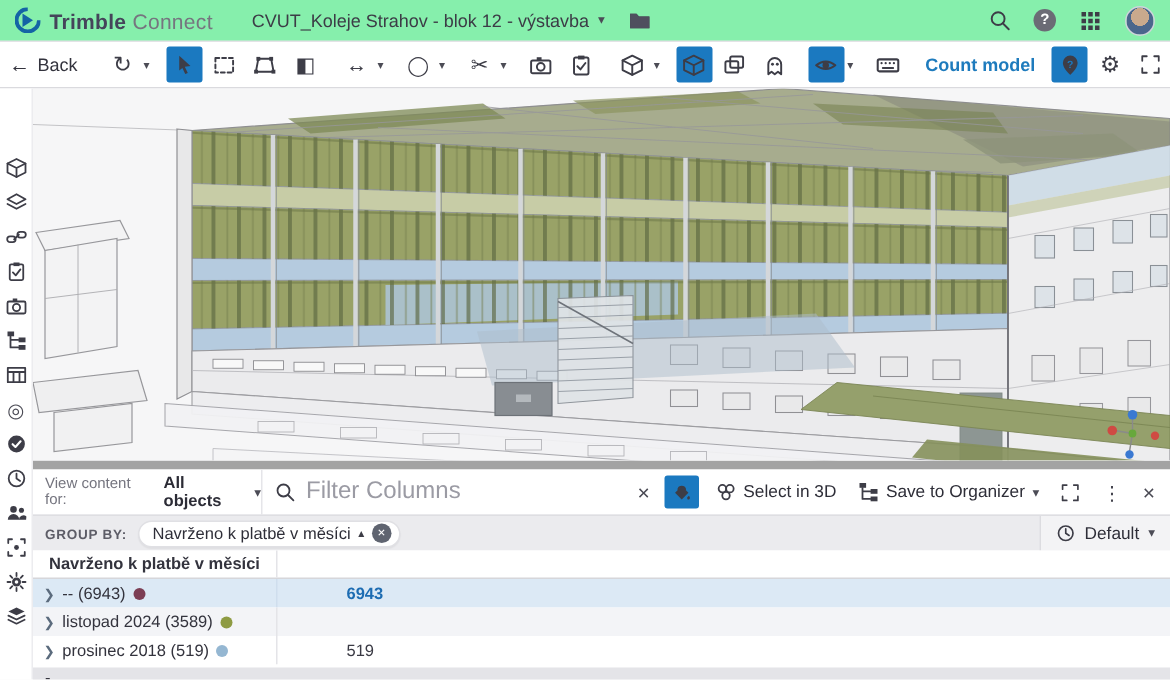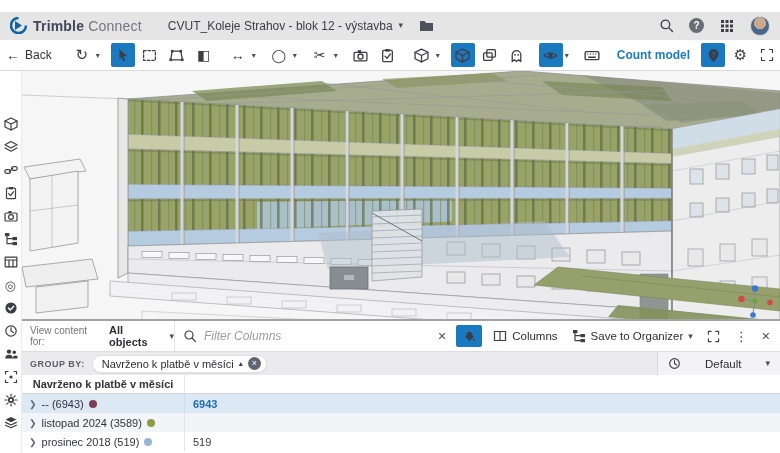--- a/index.html
+++ b/index.html
@@ -1,21 +1,21 @@
 <!DOCTYPE html>
 <html><head>
 <meta charset="utf-8">
 <style>
   * { box-sizing: border-box; margin: 0; padding: 0; }
   html,body { width:780px; height:453px; overflow:hidden; background:#fff;
     font-family:"Liberation Sans", sans-serif; -webkit-font-smoothing:antialiased; }
   .app { width:780px; height:453px; display:flex; flex-direction:column; background:#fff; font-size:12px; color:#3a3a44; }
 
   
-  .topbar { flex:0 0 28px; display:flex; align-items:center; padding:0 10px; border-bottom:1px solid #e3e3e6; background:#e5e5e5;margin-top:12px; }
+  .topbar { flex:0 0 28px; display:flex; align-items:center; padding:0 10px; border-bottom:1px solid #e3e3e6; background:#86efac; }
   .logo { display:flex; align-items:center; gap:6px; }
   .brand { font-size:14px; letter-spacing:.2px; white-space:nowrap; }
   .brand b { color:#45445a; font-weight:700; }
   .brand span { color:#76757f; font-weight:400; }
   .crumb { margin-left:26px; display:flex; align-items:center; gap:6px; color:#3c3c46; font-size:12px; }
   .caret { font-size:9px; color:#4c4c56; line-height:1; }
   .foldericon { margin-left:16px; display:flex; }
   .tb-right { margin-left:auto; display:flex; align-items:center; gap:15px; }
   .tb-ic { width:16px; height:16px; display:flex; align-items:center; justify-content:center; color:#55555f; }
   .help-circ { width:15px; height:15px; border-radius:50%; background:#6b6b75; color:#fff; font-size:10px; font-weight:700; display:flex; align-items:center; justify-content:center; }
@@ -38,52 +38,52 @@
   .content { flex:1; display:flex; min-height:0; }
   .siderail { flex:0 0 22px; background:#fff; border-right:1px solid #ececef; display:flex; flex-direction:column; align-items:center; padding-top:46px; gap:9px; }
   .srail-item { width:16px; height:14px; display:flex; align-items:center; justify-content:center; color:#4b4b55; font-size:12px; }
   .main { flex:1; display:flex; flex-direction:column; min-width:0; }
 
   
   .viewport { flex:0 0 248px; position:relative; background:#f6f6f7; overflow:hidden; }
   .viewport svg.scene { position:absolute; inset:0; }
 
   
-  .panel { flex:1; display:flex; flex-direction:column; border-top:2px solid #a3a3a3; min-height:0; background:#fff; }
+  .panel { flex:1; display:flex; flex-direction:column; border-top:6px solid #a3a3a3; min-height:0; background:#fff; }
   .frow { flex:0 0 30px; display:flex; align-items:center; background:#fff; }
   .vcf { flex:0 0 152px; display:flex; align-items:center; gap:5px; padding-left:8px; }
   .vcf .lbl { font-size:10px; color:#75757f; }
   .vcf .val { font-size:11px; font-weight:700; color:#2c2c36; }
   .searchwrap { flex:1; height:100%; display:flex; align-items:center; gap:7px; padding:0 8px; border-left:1px solid #e5e5e9; }
-  .searchwrap input { border:none; outline:none; flex:1; font-style:italic; font-size:12px; color:#3a3a44; font-family:"Liberation Sans",sans-serif; background:transparent; }
+  .searchwrap input { border:none; outline:none; flex:1; font-size:16px; color:#3a3a44; font-family:"Liberation Sans",sans-serif; background:transparent; }
   .searchwrap input::placeholder { color:#9b9ba4; }
   .xbtn { font-size:14px; color:#4a4a54; padding:0 6px; }
   .pbtn { display:flex; align-items:center; gap:5px; font-size:11.5px; color:#2e2e38; padding:0 7px; height:100%; white-space:nowrap; }
   .bluebtn { width:26px; height:22px; background:#1b79c0; border-radius:2px; display:flex; align-items:center; justify-content:center; margin:0 4px; }
   .kebab { font-size:13px; color:#44444e; padding:0 8px; }
 
   .grow { flex:0 0 24px; display:flex; align-items:center; background:#ebebee; border-top:1px solid #dedee2; padding-left:8px; gap:7px; }
   .grow .glbl { font-size:9px; font-weight:700; letter-spacing:.5px; color:#5d5d67; }
   .chip { height:18px; background:#fff; border:1px solid #e0e0e4; border-radius:9px; display:flex; align-items:center; gap:5px; padding:0 5px 0 9px; font-size:11px; color:#2e2e38; box-shadow:0 1px 1px rgba(0,0,0,.05); }
   .chip .up { font-size:8px; color:#3c3c46; }
   .chipx { width:13px; height:13px; border-radius:50%; background:#5f6470; color:#fff; font-size:9px; line-height:13px; text-align:center; }
-  .preset { margin-left:auto; height:100%; background:#f3f3f5; border-left:1px solid #dcdce0; display:flex; align-items:center; gap:24px; padding:0 10px; font-size:11.5px; color:#2e2e38; }
+  .preset { margin-left:auto; height:100%; background:#f3f3f5; border-left:1px solid #dcdce0; display:flex; align-items:center; gap:6px; padding:0 10px; font-size:11.5px; color:#2e2e38; }
 
   
   .tbl { flex:1; display:flex; flex-direction:column; font-size:11px; color:#33333d; min-height:0; }
   .thead { flex:0 0 19px; display:flex; align-items:center; font-weight:700; border-bottom:1px solid #d6d6da; background:#fff; }
   .c1 { flex:0 0 163px; display:flex; align-items:center; height:100%; border-right:1px solid #e4e4e8; padding-left:7px; }
   .thead .c1 { justify-content:center; padding-left:0; }
   .c2 { flex:1; display:flex; align-items:center; height:100%; padding-left:8px; }
   .trow { flex:0 0 19px; display:flex; align-items:center; background:#fff; }
   .trow.sel { background:#dce9f5; }
   .trow.stripe { background:#f3f4f7; }
   .chev { font-size:9px; color:#5b6b7d; margin-right:5px; }
   .dot { width:8px; height:8px; border-radius:50%; margin-left:5px; flex:0 0 8px; }
-  .cnt { color:#3a3a44; }
+  .cnt { color:#3a3a44;margin-left:38px; }
   .trow.sel .cnt { color:#1d6cb2; font-weight:700; }
   .tgap { flex:0 0 2px; background:#fff; }
   .tfoot { flex:1; display:flex; align-items:center; background:#e4e4e8; font-weight:700; min-height:13px; }
   .tfoot .c1 { border-right:1px solid #d4d4d8; justify-content:flex-start; }
   .tfoot .c2 { font-weight:400; }
 </style>
 </head>
 <body>
 
 <svg width="0" height="0" style="position:absolute">
@@ -661,23 +661,23 @@
             <input type="text" value="" placeholder="Filter Columns" style="">
           </div>
           <span class="xbtn">×</span>
           <span class="bluebtn">
               <svg width="13" height="13" viewBox="0 0 14 14">
                 <use href="#i-bucket"></use>
               </svg>
             </span>
           <div class="pbtn">
             <svg width="14" height="14" viewBox="0 0 14 14">
-                <use href="#i-cols"></use>
+                <use href="#i-spheres"></use>
               </svg>
-            <span>Columns</span>
+            <span>Select in 3D</span>
           </div>
           <div class="pbtn">
             <svg width="14" height="14" viewBox="0 0 14 14">
                 <use href="#i-tree"></use>
               </svg>
             <span>Save to Organizer</span>
             <span class="caret">▾</span>
           </div>
           <span class="pbtn">
               <svg width="13" height="13" viewBox="0 0 14 14">

